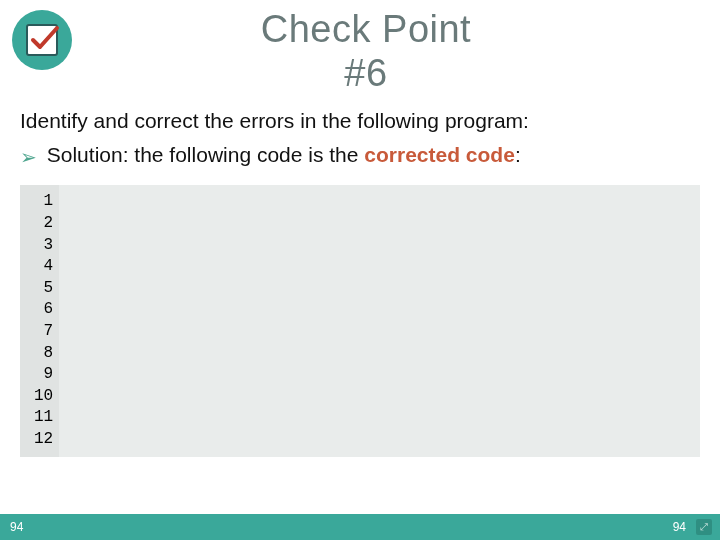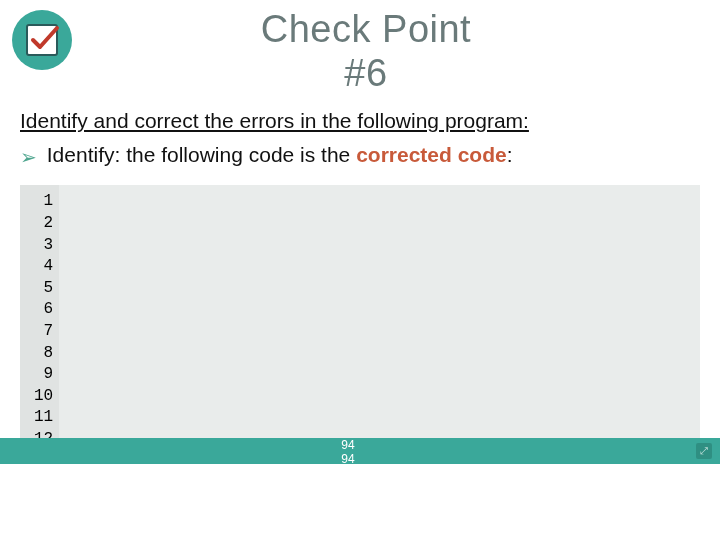--- a/index.html
+++ b/index.html
@@ -1,30 +1,30 @@
 <!DOCTYPE html>
 <html><head>
 <meta charset="utf-8">
 <style>
   * { box-sizing: border-box; margin: 0; padding: 0; }
   html, body { width: 720px; height: 540px; overflow: hidden; font-family: "Segoe UI", Arial, sans-serif; background: #fff; color: #222; }
-  .slide { position: relative; width: 720px; height: 464px; }
+  .slide { position: relative; width: 720px; height: 540px; }
   .header { display: flex; align-items: flex-start; padding: 8px 0 0 12px; }
   .icon-wrap { width: 60px; height: 60px; border-radius: 50%; background: #3aa89a; display: flex; align-items: center; justify-content: center; flex: 0 0 60px; margin-top: 2px; }
   .icon-wrap svg { display: block; }
   .title-wrap { flex: 1 1 auto; text-align: center; padding-right: 60px; }
   .title-wrap h1 { font-size: 38px; font-weight: 400; color: #6a7a7a; line-height: 1.15; letter-spacing: 0.5px; }
-  .question { font-size: 21px; padding: 14px 20px 6px 20px; color: #111; text-decoration: underline; }
+  .question { font-size: 21px; padding: 14px 20px 6px 20px; color: #111; }
   .solution-line { font-size: 21px; padding: 4px 20px 10px 20px; color: #111; display: flex; align-items: flex-start; gap: 10px; }
   .chev { color: #4fa68f; font-size: 20px; line-height: 28px; }
   .corr { color: #c85a3a; font-weight: bold; }
   .code-block { margin: 4px 20px 0 20px; background: #e9eceb; display: flex; font-family: "Courier New", monospace; font-size: 16px; line-height: 1.35; }
   .gutter { background: #e0e3e2; color: #000; padding: 6px 6px 6px 14px; text-align: right; white-space: pre; font-size: 16px; }
   .code { padding: 6px 10px 6px 18px; white-space: pre; color: #000; }
-  .footer { position: absolute; left: 0; right: 0; bottom: 0; height: 26px; background: #3aa89a; color: #fff; font-size: 12px; display: flex; align-items: center; justify-content: space-between; padding: 0 34px 0 10px; flex-direction: column; }
+  .footer { position: absolute; left: 0; right: 0; bottom: 0; height: 26px; background: #3aa89a; color: #fff; font-size: 12px; display: flex; align-items: center; justify-content: space-between; padding: 0 34px 0 10px; }
   .corner-icon { position: absolute; right: 8px; bottom: 5px; width: 16px; height: 16px; background: #2f8f82; border-radius: 2px; display: flex; align-items: center; justify-content: center; }
   .corner-icon span { color: #cfe7e2; font-size: 10px; line-height: 1; }
 </style>
 </head>
 <body>
 
 <div class="slide">
 
   <div class="header">
     <div class="icon-wrap">
@@ -39,21 +39,21 @@
         <span>#6</span>
       </h1>
     </div>
   </div>
 
   <p class="question">Identify and correct the errors in the following program:</p>
 
   <div class="solution-line">
     <span class="chev">➢</span>
     <span>
-      <span>Identify: the following code is the</span>
+      <span>Solution: the following code is the</span>
       <span class="corr">corrected code</span><span>:</span>
     </span>
   </div>
 
   <div class="code-block">
     <div class="gutter">1
 2
 3
 4
 5

